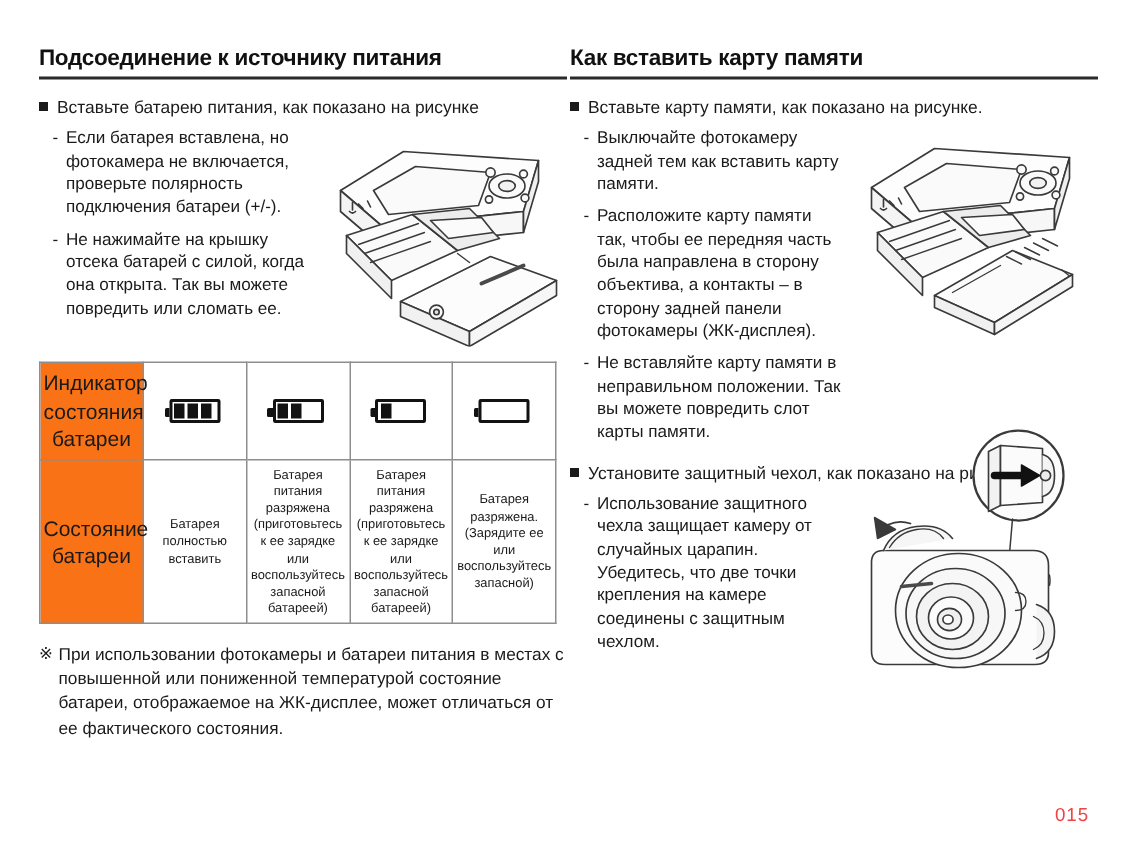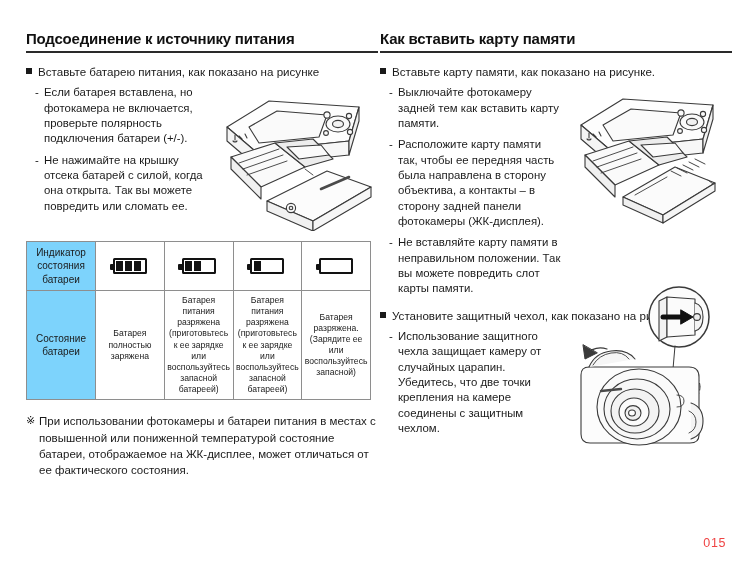--- a/index.html
+++ b/index.html
@@ -99,23 +99,23 @@
   table.batt td {
     border: 1px solid #8e8e8e;
     text-align: center;
     vertical-align: middle;
     font-size: 8.6px;
     line-height: 1.3;
     padding: 4px 2px;
     color: #1a1a1a;
   }
   table.batt td.hdr {
-    background: #7dd3fc;
+    background: #f97316;
     width: 69px;
-    font-size: 10px;
+    font-size: 14px;
     line-height: 1.32;
   }
   table.batt tr.icons td { height: 44px; }
   table.batt tr.states td { height: 88px; }
 
   
   .batt-icon {
     display: inline-block;
     position: relative;
     width: 34px; height: 16px;
@@ -254,21 +254,21 @@
           </span>
         </td>
         <td>
           <span class="batt-icon">
             <span class="fill"></span>
           </span>
         </td>
       </tr>
       <tr class="states">
         <td class="hdr">Состояние батареи</td>
-        <td>Батарея полностью заряжена</td>
+        <td>Батарея полностью вставить</td>
         <td>Батарея питания разряжена (приготовьтесь к ее зарядке или воспользуйтесь запасной батареей)</td>
         <td>Батарея питания разряжена (приготовьтесь к ее зарядке или воспользуйтесь запасной батареей)</td>
         <td>Батарея разряжена. (Зарядите ее или воспользуйтесь запасной)</td>
       </tr>
     </tbody>
       </table>
 
     <div class="note">
       <span class="nmark">※</span>
       <span class="ntxt">При использовании фотокамеры и батареи питания в местах с повышенной или пониженной температурой состояние батареи, отображаемое на ЖК-дисплее, может отличаться от ее фактического состояния.</span>

